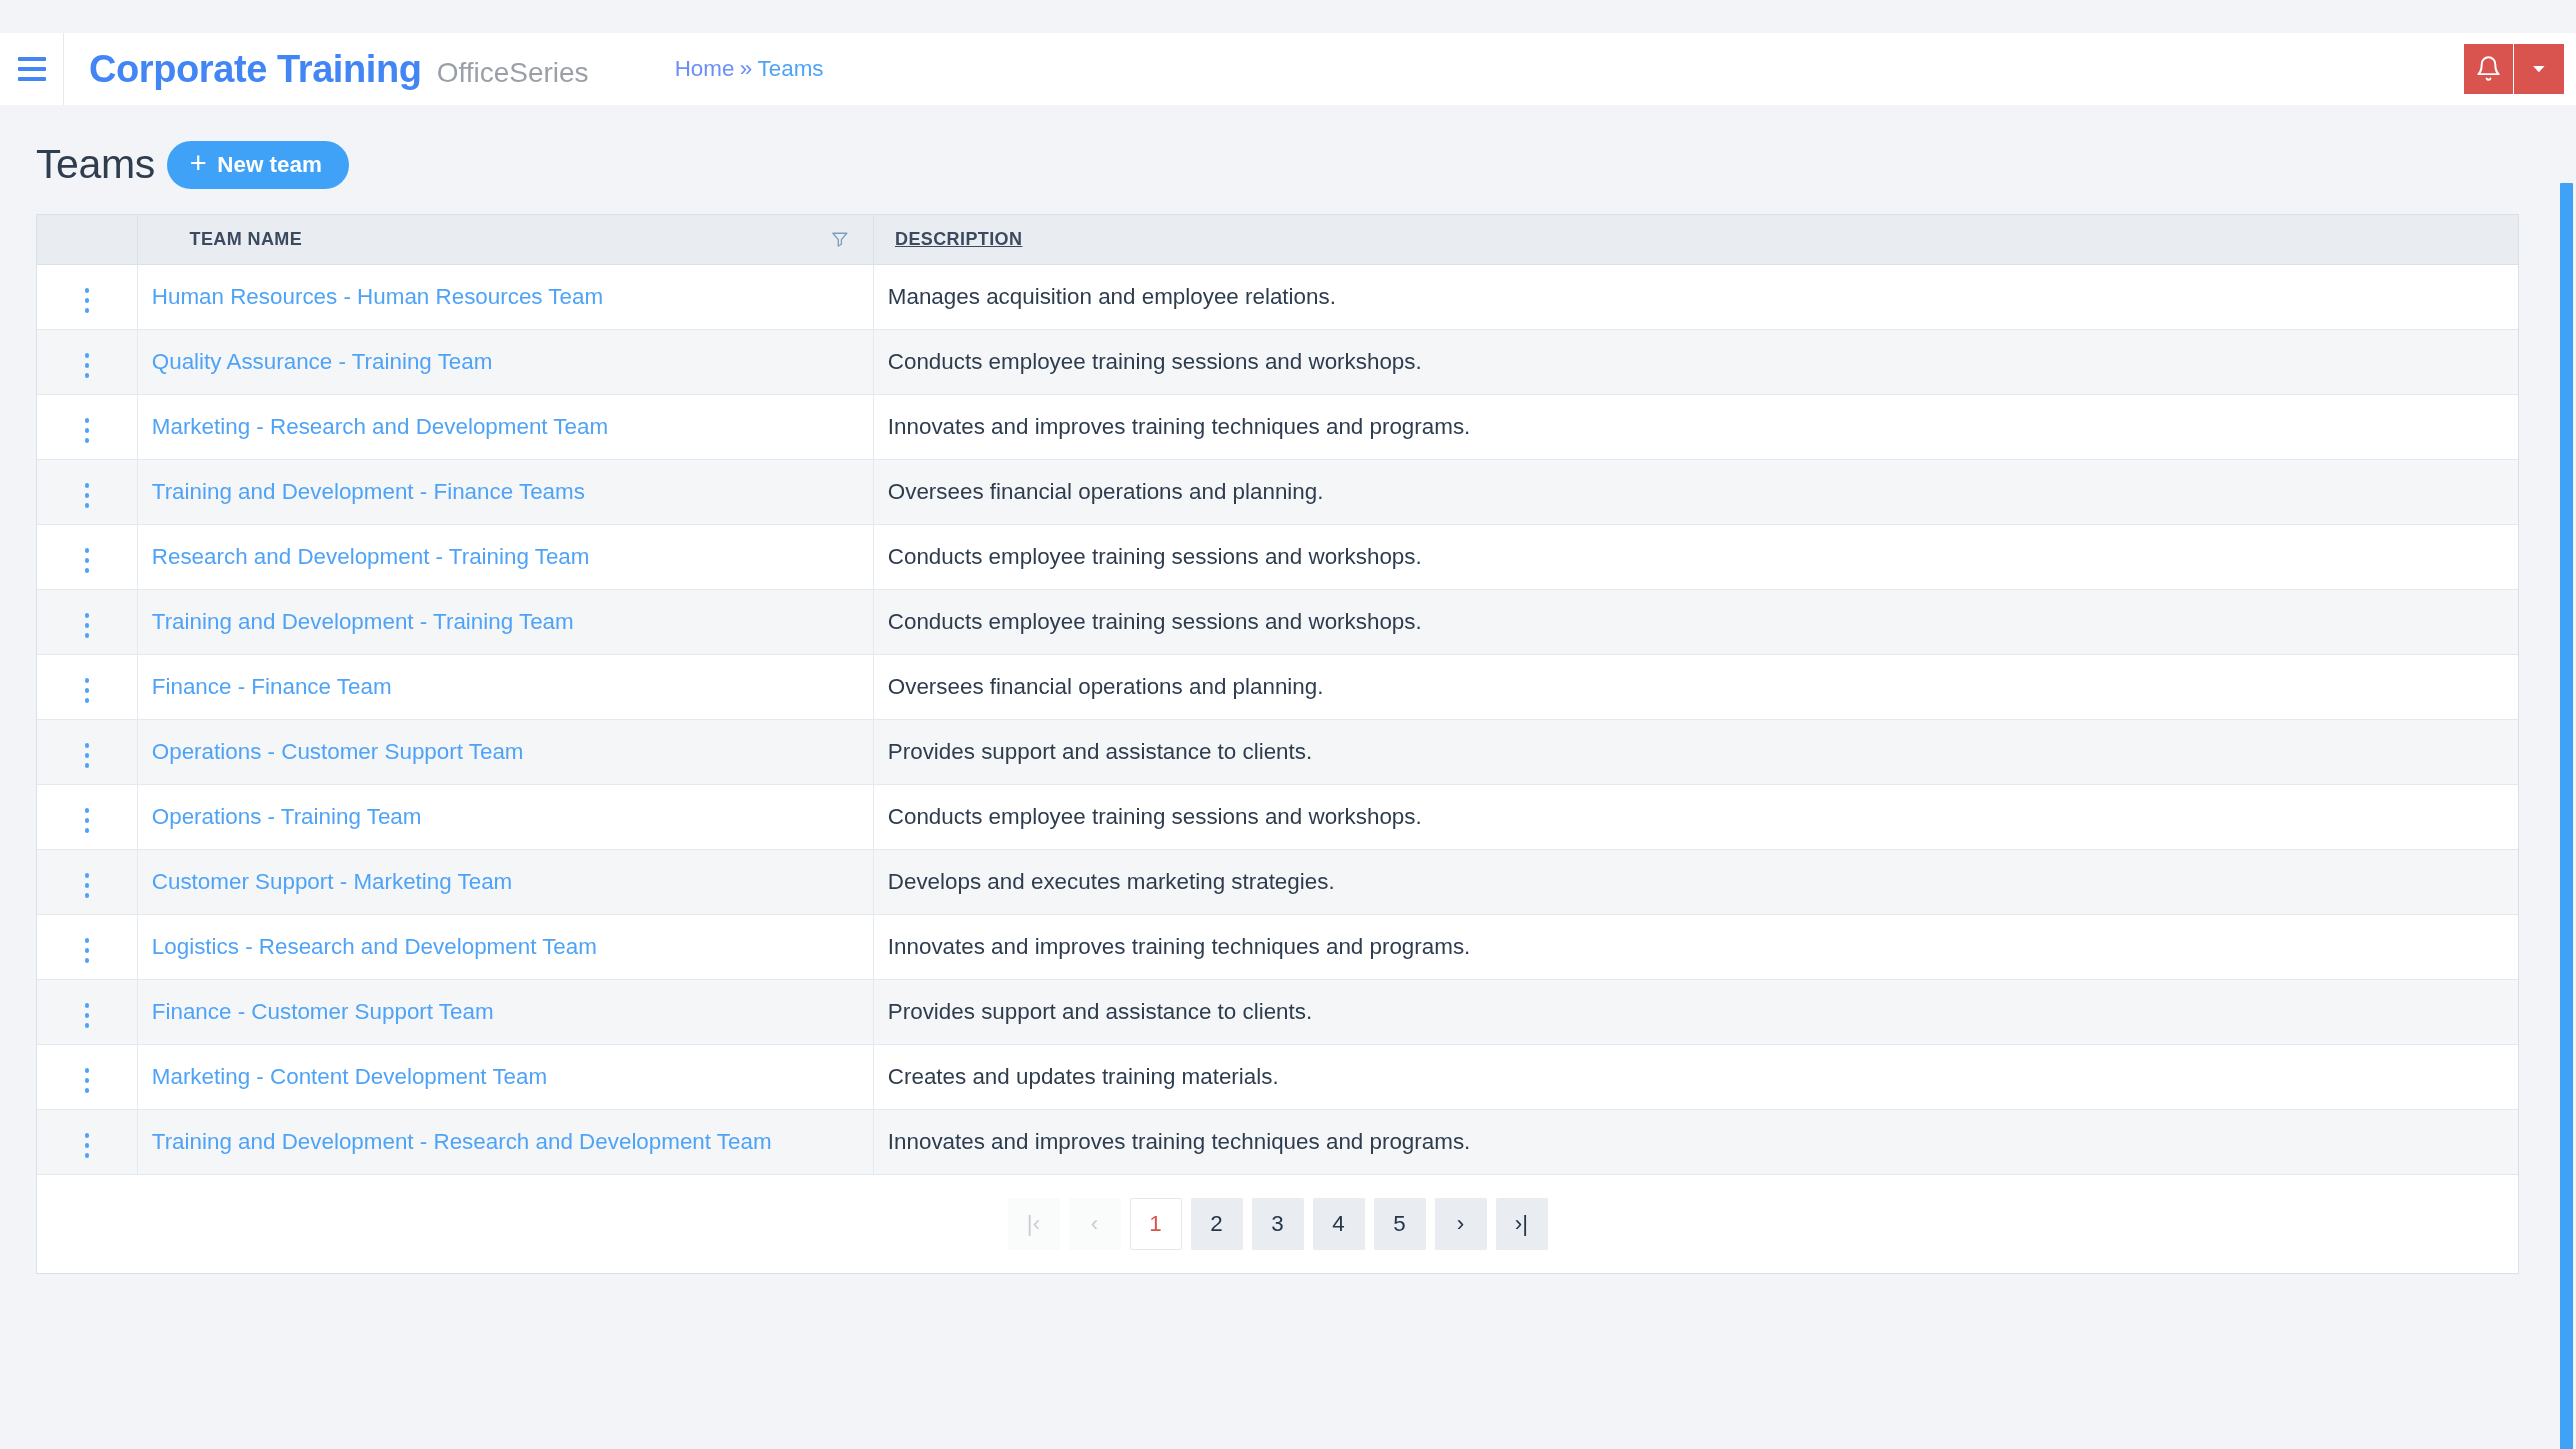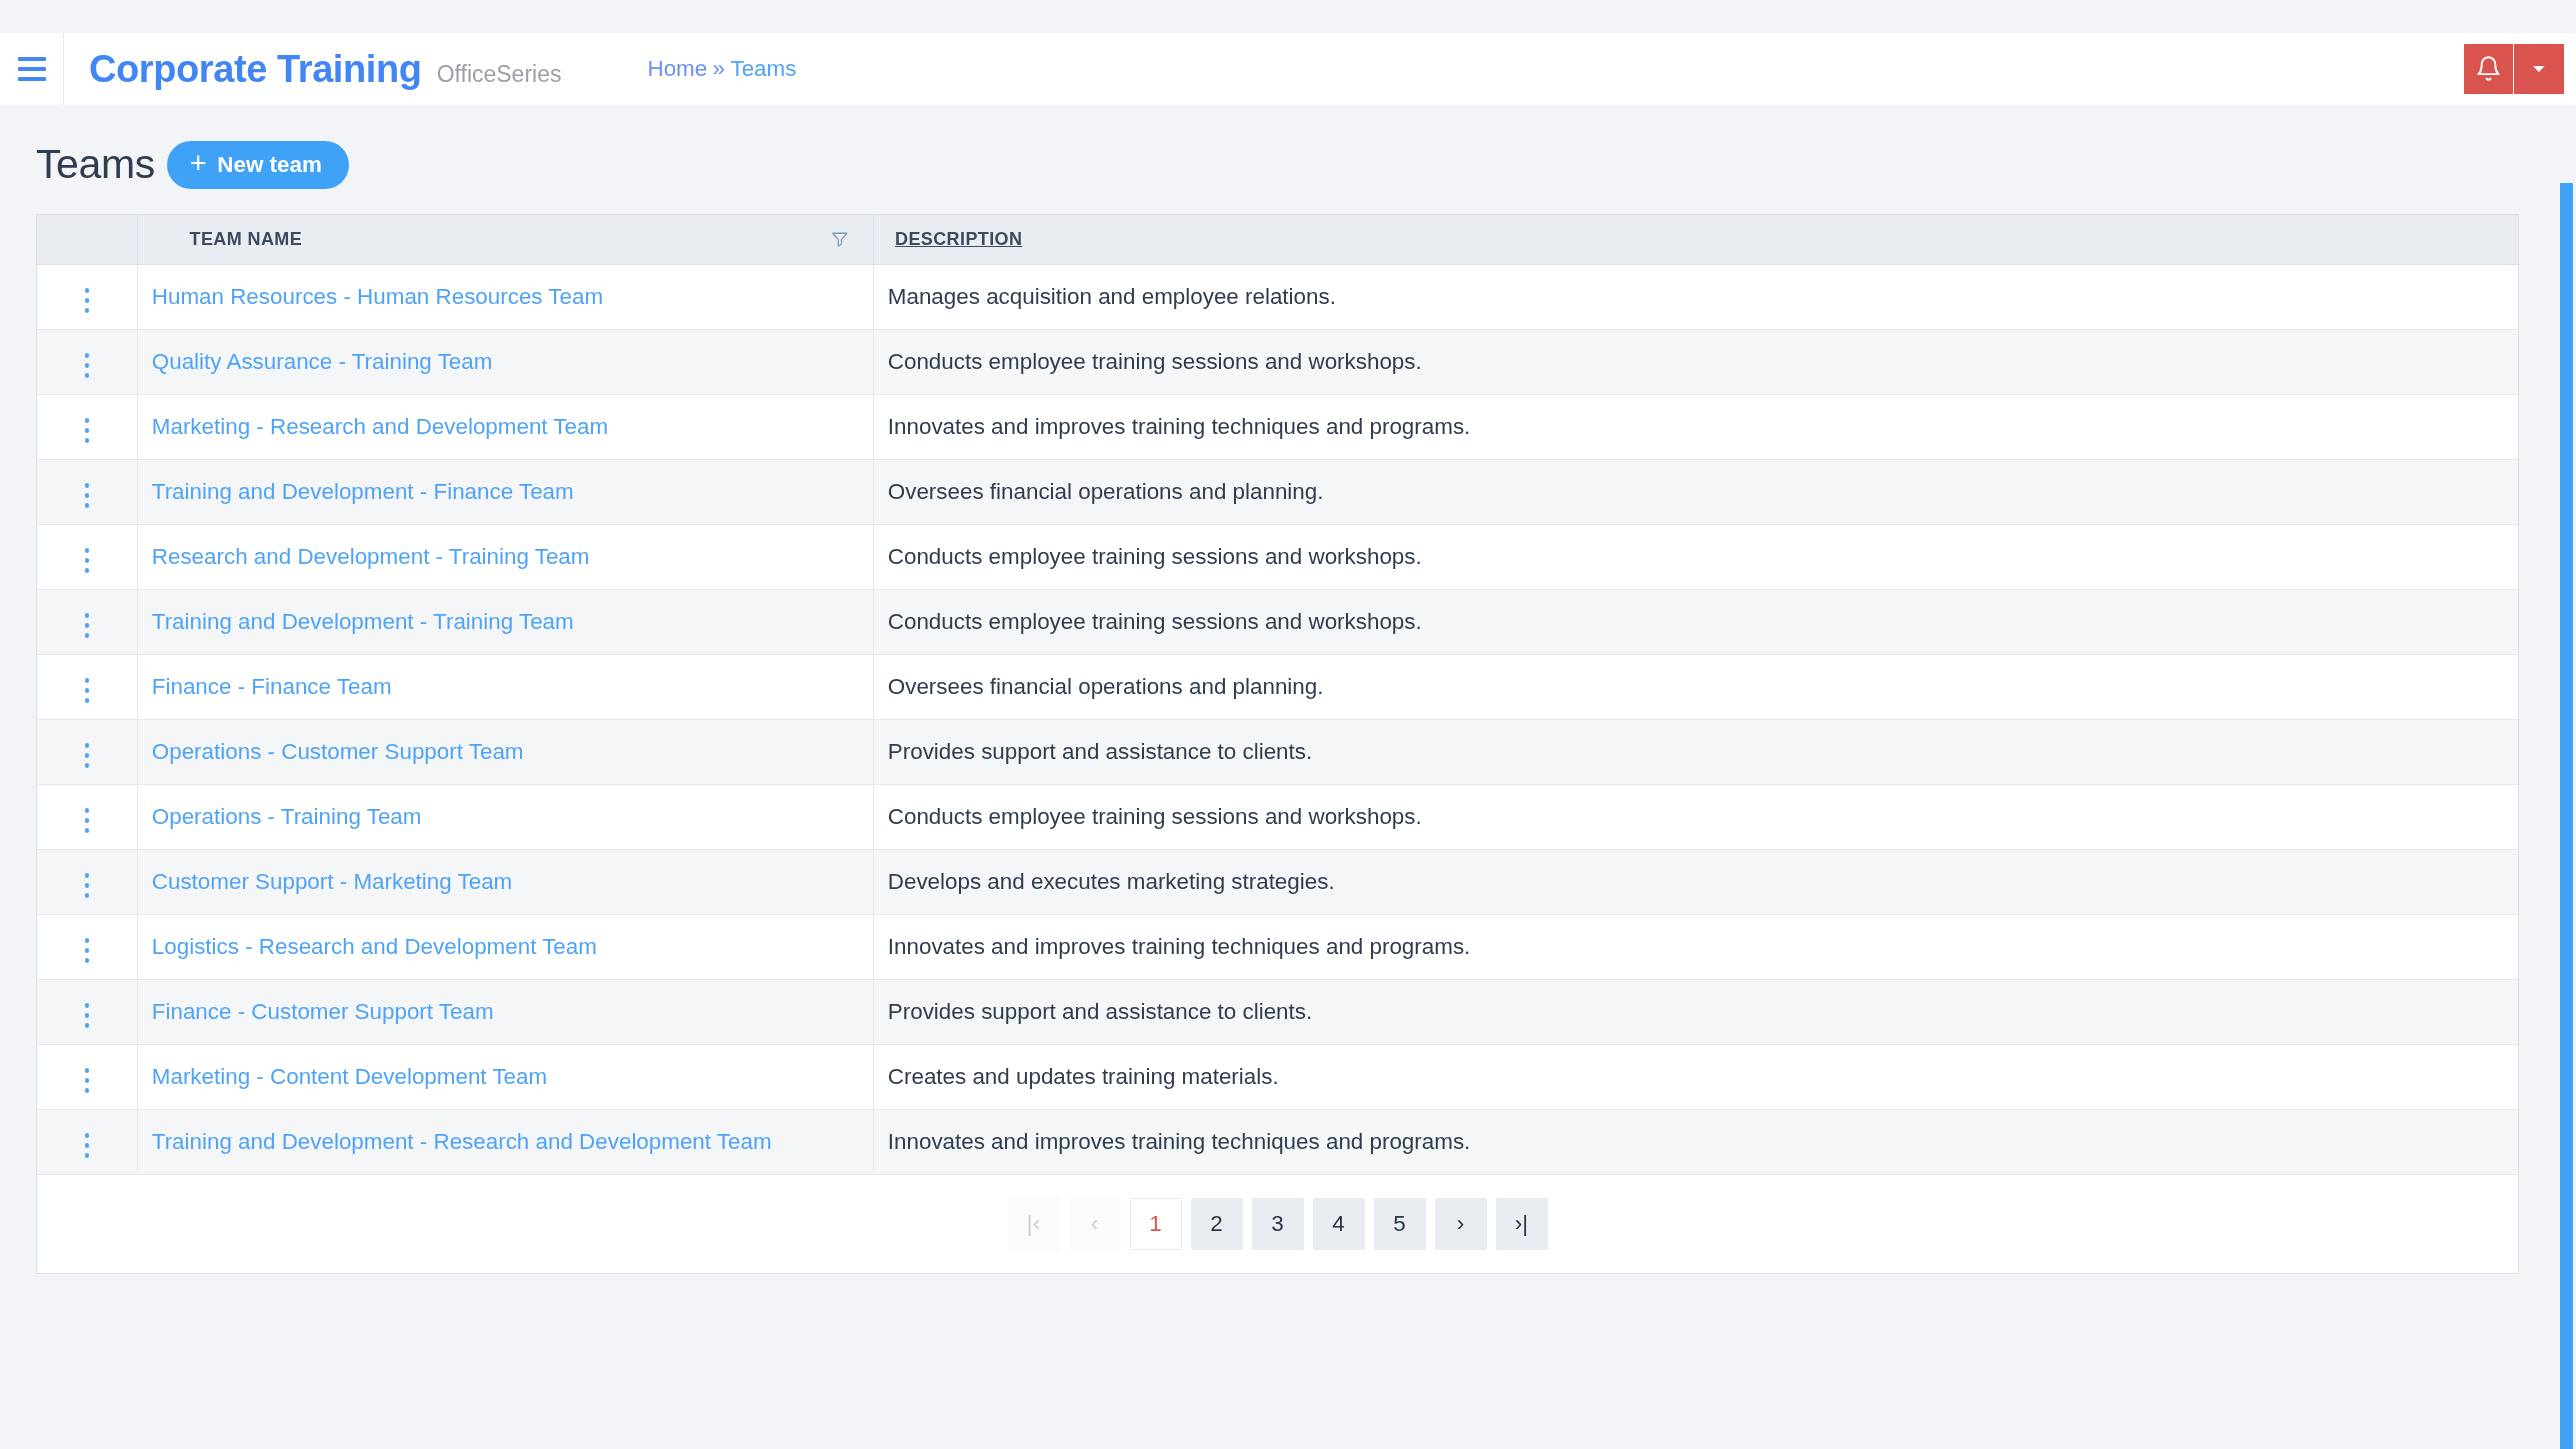--- a/index.html
+++ b/index.html
@@ -54,21 +54,21 @@
   }
   .brand-title {
     font-size: 38px;
     font-weight: bold;
     color: #4285f4;
     letter-spacing: -0.4px;
     cursor: pointer;
     white-space: nowrap;
   }
   .brand-sub {
-    font-size: 23px;
+    font-size: 28px;
     color: #9aa0a8;
     white-space: nowrap;
   }
 
   .breadcrumb {
     display: flex;
     align-items: baseline;
     gap: 5.4px;
     margin-left: 86px;
     font-size: 22.4px;
@@ -384,21 +384,21 @@
               </span></td>
             <td class="cell-name"><a>Marketing - Research and Development Team</a></td>
             <td class="cell-desc">Innovates and improves training techniques and programs.</td>
           </tr>
           <tr>
             <td class="cell-menu"><span class="dots">
                 <i></i>
                 <i></i>
                 <i></i>
               </span></td>
-            <td class="cell-name"><a>Training and Development - Finance Team</a></td>
+            <td class="cell-name"><a>Training and Development - Finance Teams</a></td>
             <td class="cell-desc">Oversees financial operations and planning.</td>
           </tr>
           <tr>
             <td class="cell-menu"><span class="dots">
                 <i></i>
                 <i></i>
                 <i></i>
               </span></td>
             <td class="cell-name"><a>Research and Development - Training Team</a></td>
             <td class="cell-desc">Conducts employee training sessions and workshops.</td>

